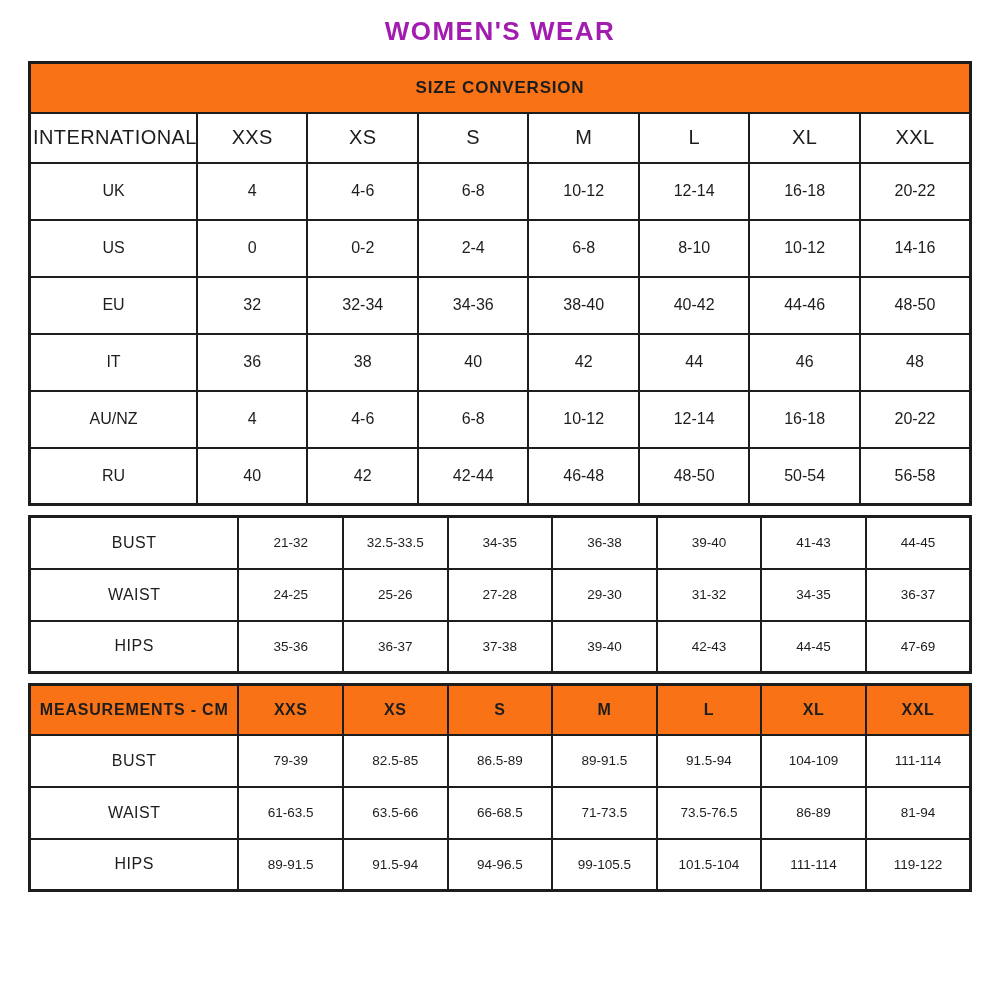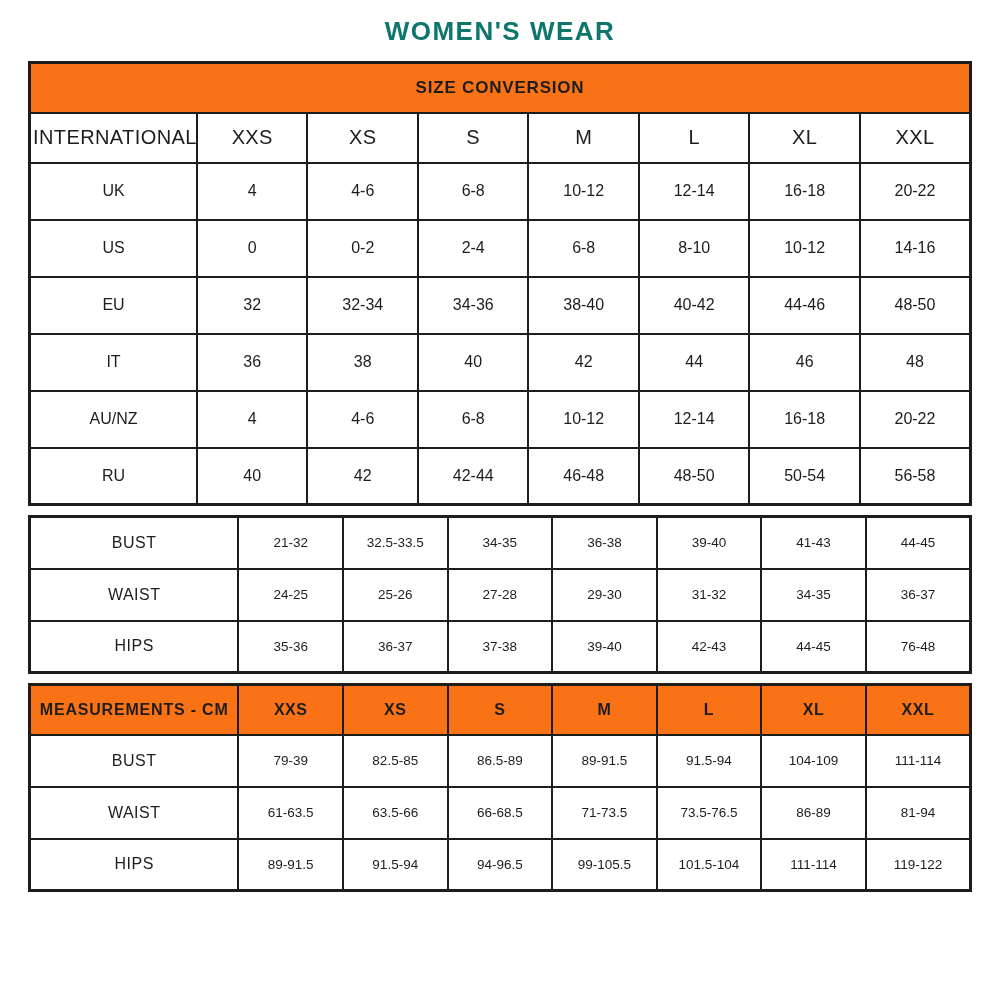--- a/index.html
+++ b/index.html
@@ -9,21 +9,21 @@
     font-family: "Liberation Sans", "DejaVu Sans", sans-serif;
     color: #1d1d1d;
   }
   .page { width: 1000px; height: 1000px; padding: 16px 28px 10px 28px; }
   h1.title {
     text-align: center;
     font-size: 26px;
     font-weight: 700;
     letter-spacing: 1.5px;
     margin-bottom: 14px;
-    color: #0f766e;
+    color: #a21caf;
   }
   table.tbl {
     width: 944px;
     border-collapse: collapse;
     table-layout: fixed;
     border: 3px solid #1d1d1d;
     margin-bottom: 9px;
   }
   table.tbl td, table.tbl th {
     border: 2px solid #1d1d1d;
@@ -182,21 +182,21 @@
         <td class="val">36-37</td>
       </tr>
       <tr class="row">
         <td class="lbl">HIPS</td>
         <td class="val">35-36</td>
         <td class="val">36-37</td>
         <td class="val">37-38</td>
         <td class="val">39-40</td>
         <td class="val">42-43</td>
         <td class="val">44-45</td>
-        <td class="val">76-48</td>
+        <td class="val">47-69</td>
       </tr>
     </tbody>
   </table>
 
   <table class="tbl meas">
     <colgroup>
         <col class="c0">
         <col class="c">
         <col class="c">
         <col class="c">

